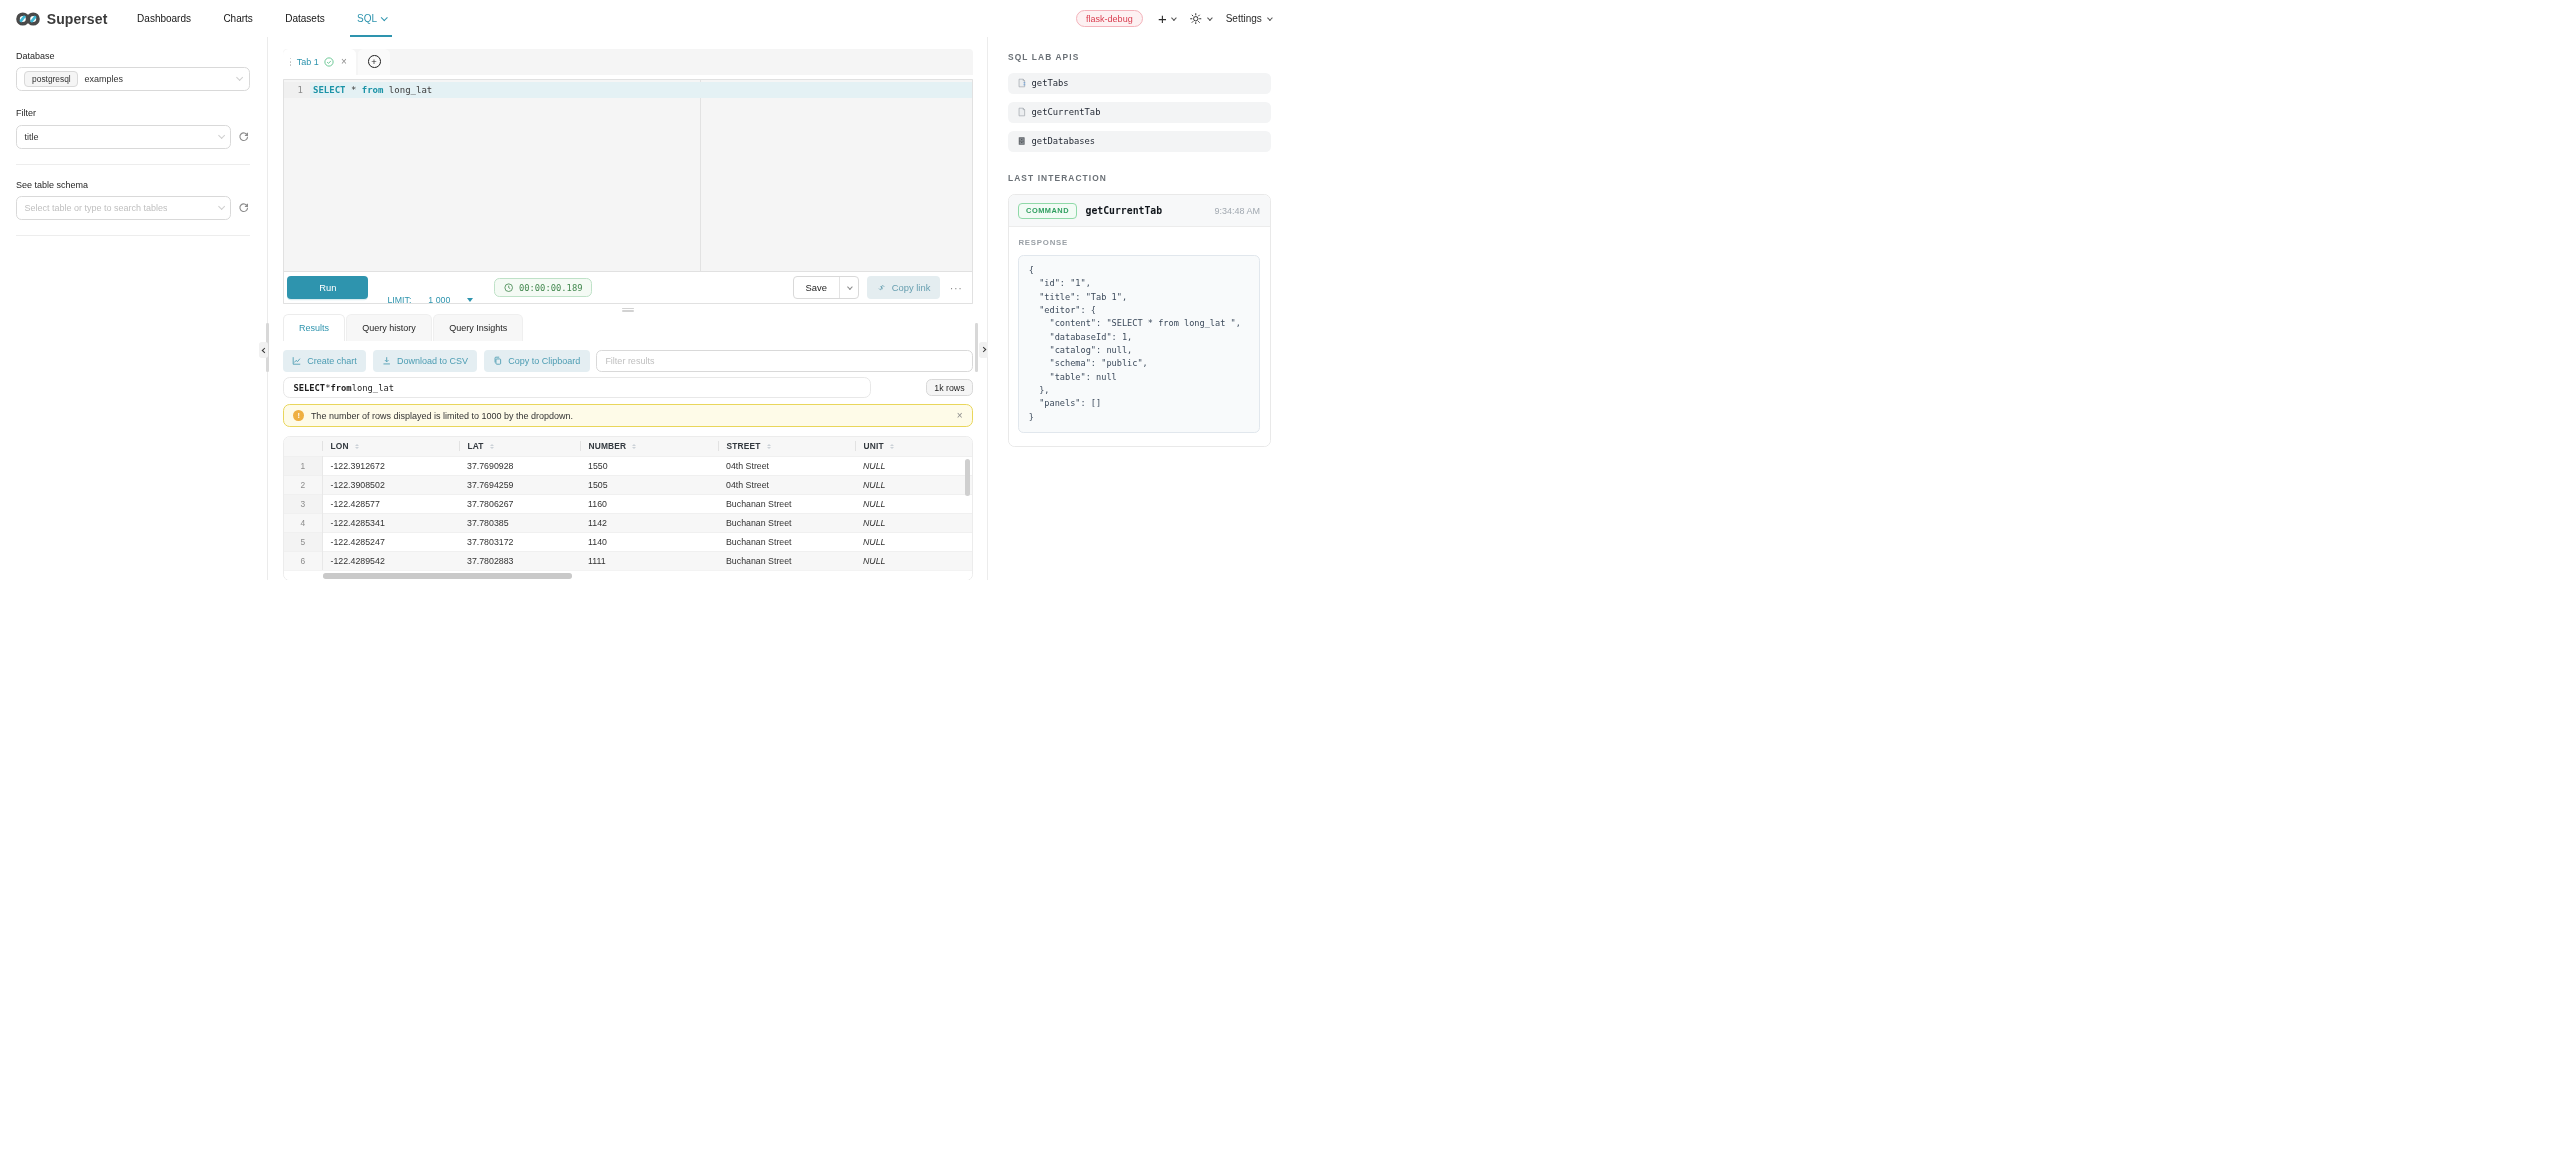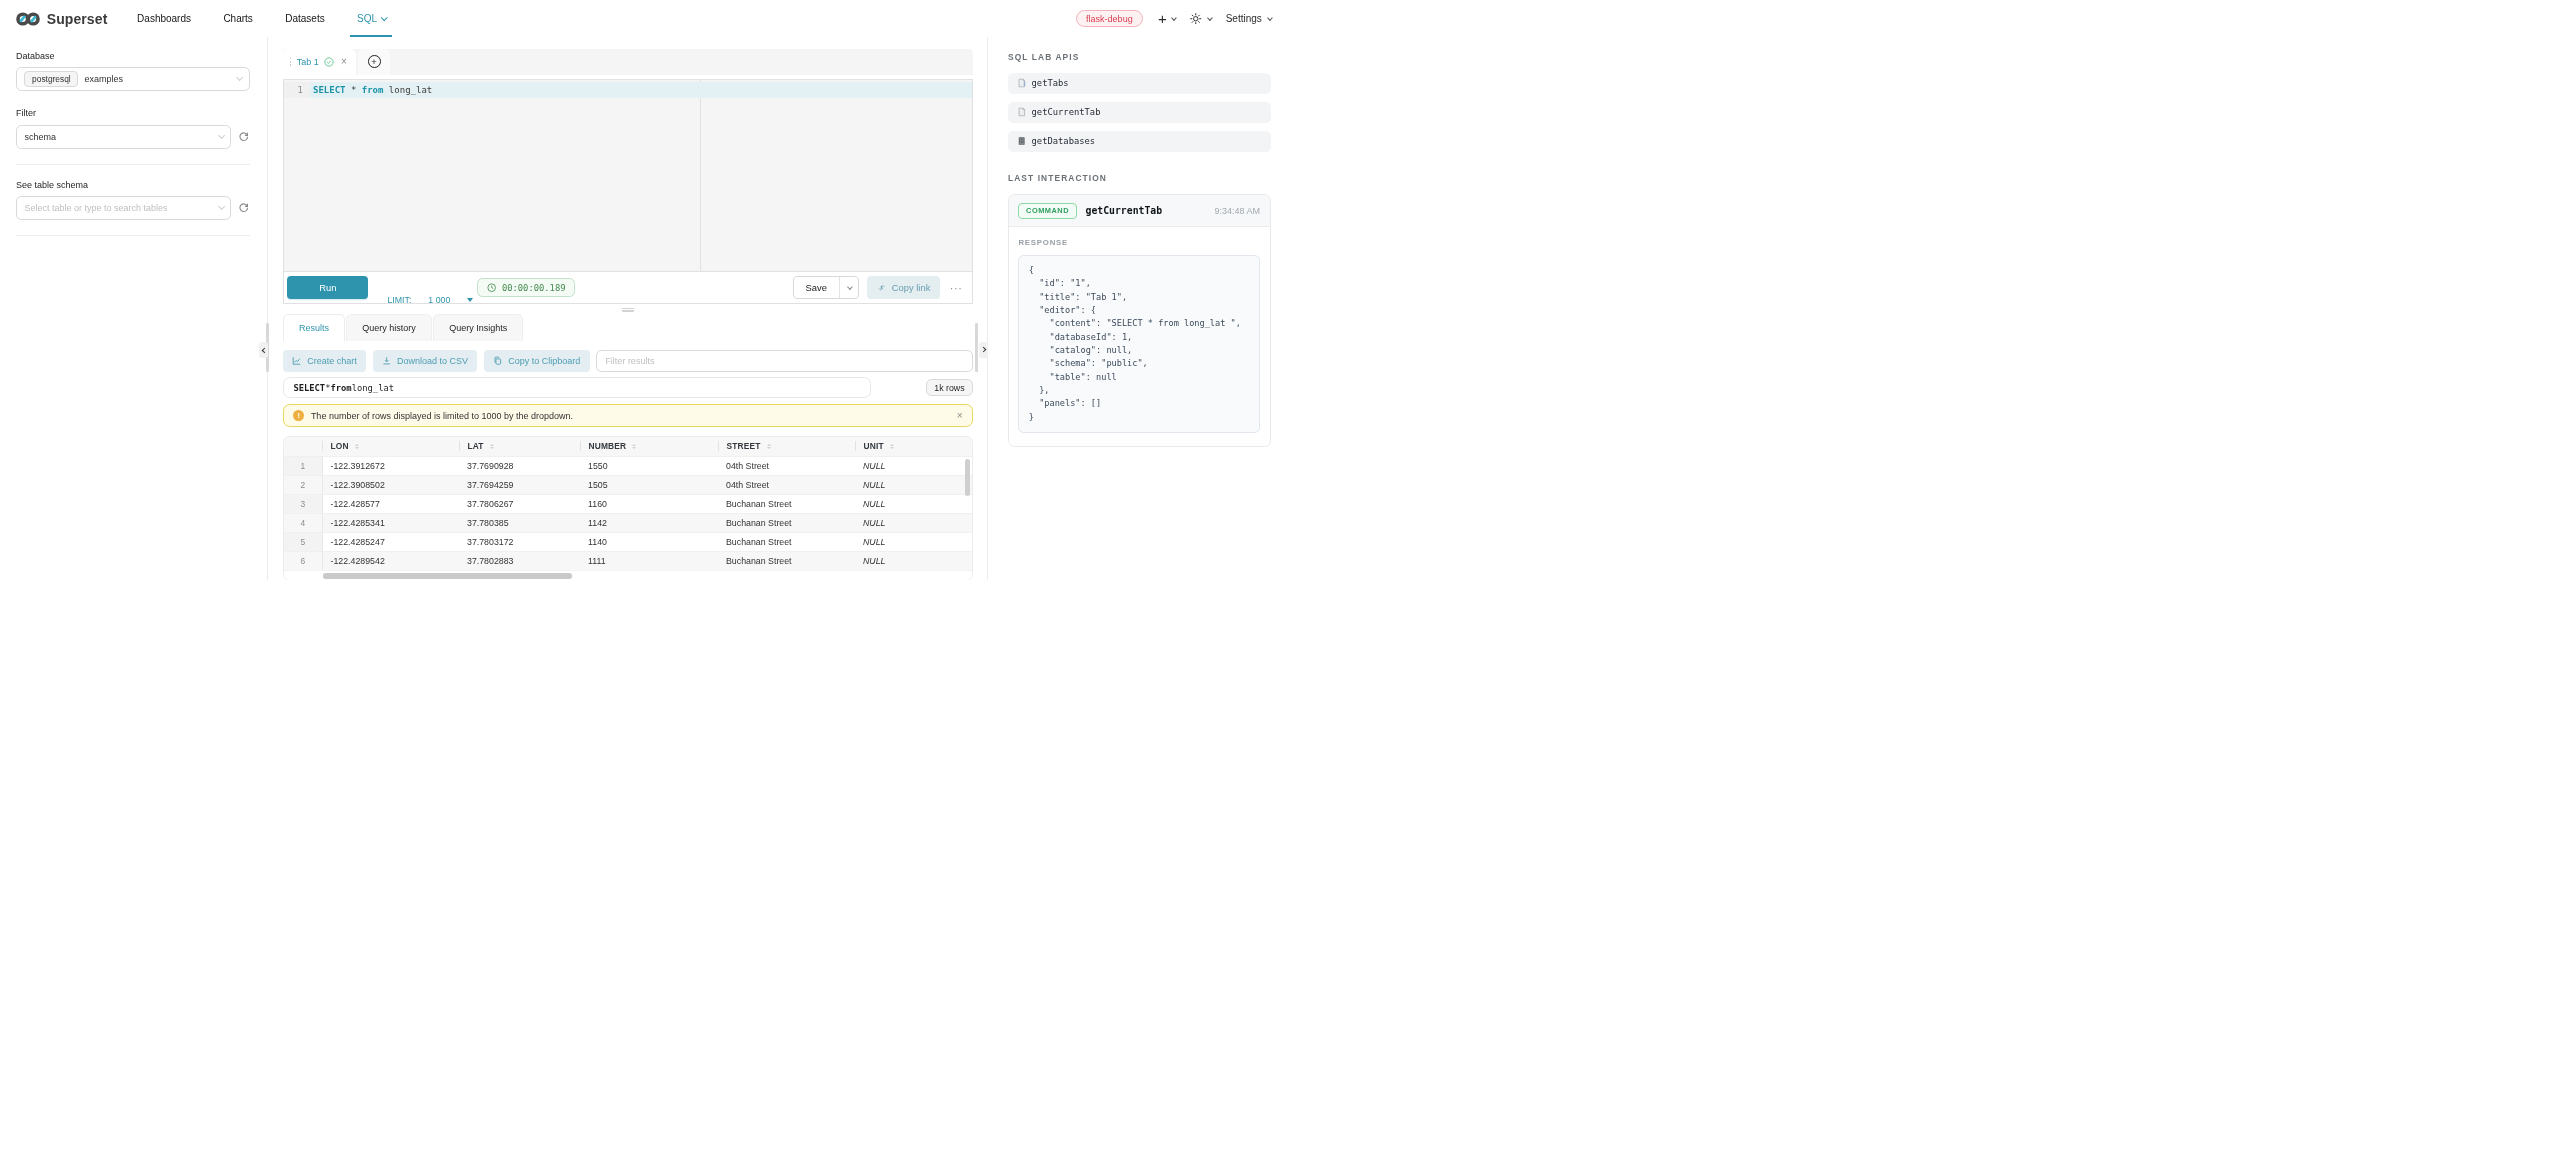--- a/index.html
+++ b/index.html
@@ -66,21 +66,21 @@
   .gutter { width:25.6px; text-align:right; padding-right:6.7px; color:#8c8c8c; font-size:9px;
     background:#f0f0f0; flex:none; line-height:16px; }
   .code-line { flex:1; background:#e4f1f4; font-size:9px; line-height:16px; padding-left:3.4px; color:#3c3c3c; }
   .kw { color:#1b93a7; font-weight:bold; }
 
   .ed-toolbar { border-top:0.7px solid #e1e1e1; background:#fff; height:32px; display:flex; align-items:center; padding:0 9.4px 0 3.4px; }
   .run-btn { width:81px; height:23px; background:#2e94ae; color:#fff; border:none; border-radius:4px;
     font-size:9.4px; cursor:pointer; box-shadow:0 1.3px 0 #d9ecef; }
   .limit { display:flex; align-items:center; gap:17px; margin-left:19px; color:#2e94ae; font-size:8.8px; cursor:pointer;margin-top:24px; }
   .caret-down { width:0; height:0; border-left:3.4px solid transparent; border-right:3.4px solid transparent; border-top:4px solid #2e94ae; }
-  .timer { margin-left:4px; display:flex; align-items:center; gap:5.4px; border:0.7px solid #bfe2c8;
+  .timer { margin-left:21px; display:flex; align-items:center; gap:5.4px; border:0.7px solid #bfe2c8;
     background:#f4faf4; border-radius:5.4px; padding:3.4px 8.8px; color:#43894f; font-size:8.8px; }
   .ed-toolbar .spacer { flex:1; }
   .save-split { display:flex; border:0.7px solid #d9d9d9; border-radius:4px; overflow:hidden; height:23px; background:#fff; }
   .save-main { padding:0 12px; display:flex; align-items:center; font-size:9.4px; color:#1f1f1f; cursor:pointer; }
   .save-caret { width:19px; border-left:0.7px solid #e3e3e3; display:flex; align-items:center; justify-content:center; cursor:pointer; color:#8c8c8c; }
   .copylink { margin-left:8px; height:23px; background:#e4edf0; color:#679fb0; border-radius:4px;
     display:flex; align-items:center; gap:5.4px; padding:0 10px; font-size:9.4px; cursor:pointer; }
   .more-dots { margin-left:9.4px; color:#8c8c8c; font-size:10.8px; letter-spacing:0.7px; cursor:pointer; }
 
   .south-handle { width:12px; margin:3.4px auto 2.7px; display:flex; flex-direction:column; gap:1.3px; cursor:row-resize; }
@@ -227,21 +227,21 @@
       <div class="select">
         <span class="db-tag">postgresql</span>
         <span class="select-value">examples</span>
         <span class="chev-select"></span>
       </div>
     </div>
 
     <div class="field-label mt26">Filter</div>
     <div class="select-row">
       <div class="select">
-        <span class="select-value">schema</span>
+        <span class="select-value">title</span>
         <span class="chev-select"></span>
       </div>
       <svg class="refresh" width="11.5" height="11.5" viewBox="0 0 18 18">
         <path d="M14.5 6.5 A6 6 0 1 0 15 9" fill="none" stroke="#8c8c8c" stroke-width="1.7"></path>
         <path d="M14.8 2.8 L14.8 6.8 L10.8 6.8" fill="none" stroke="#8c8c8c" stroke-width="1.7"></path>
       </svg>
     </div>
 
     <div class="sb-div"></div>
 

